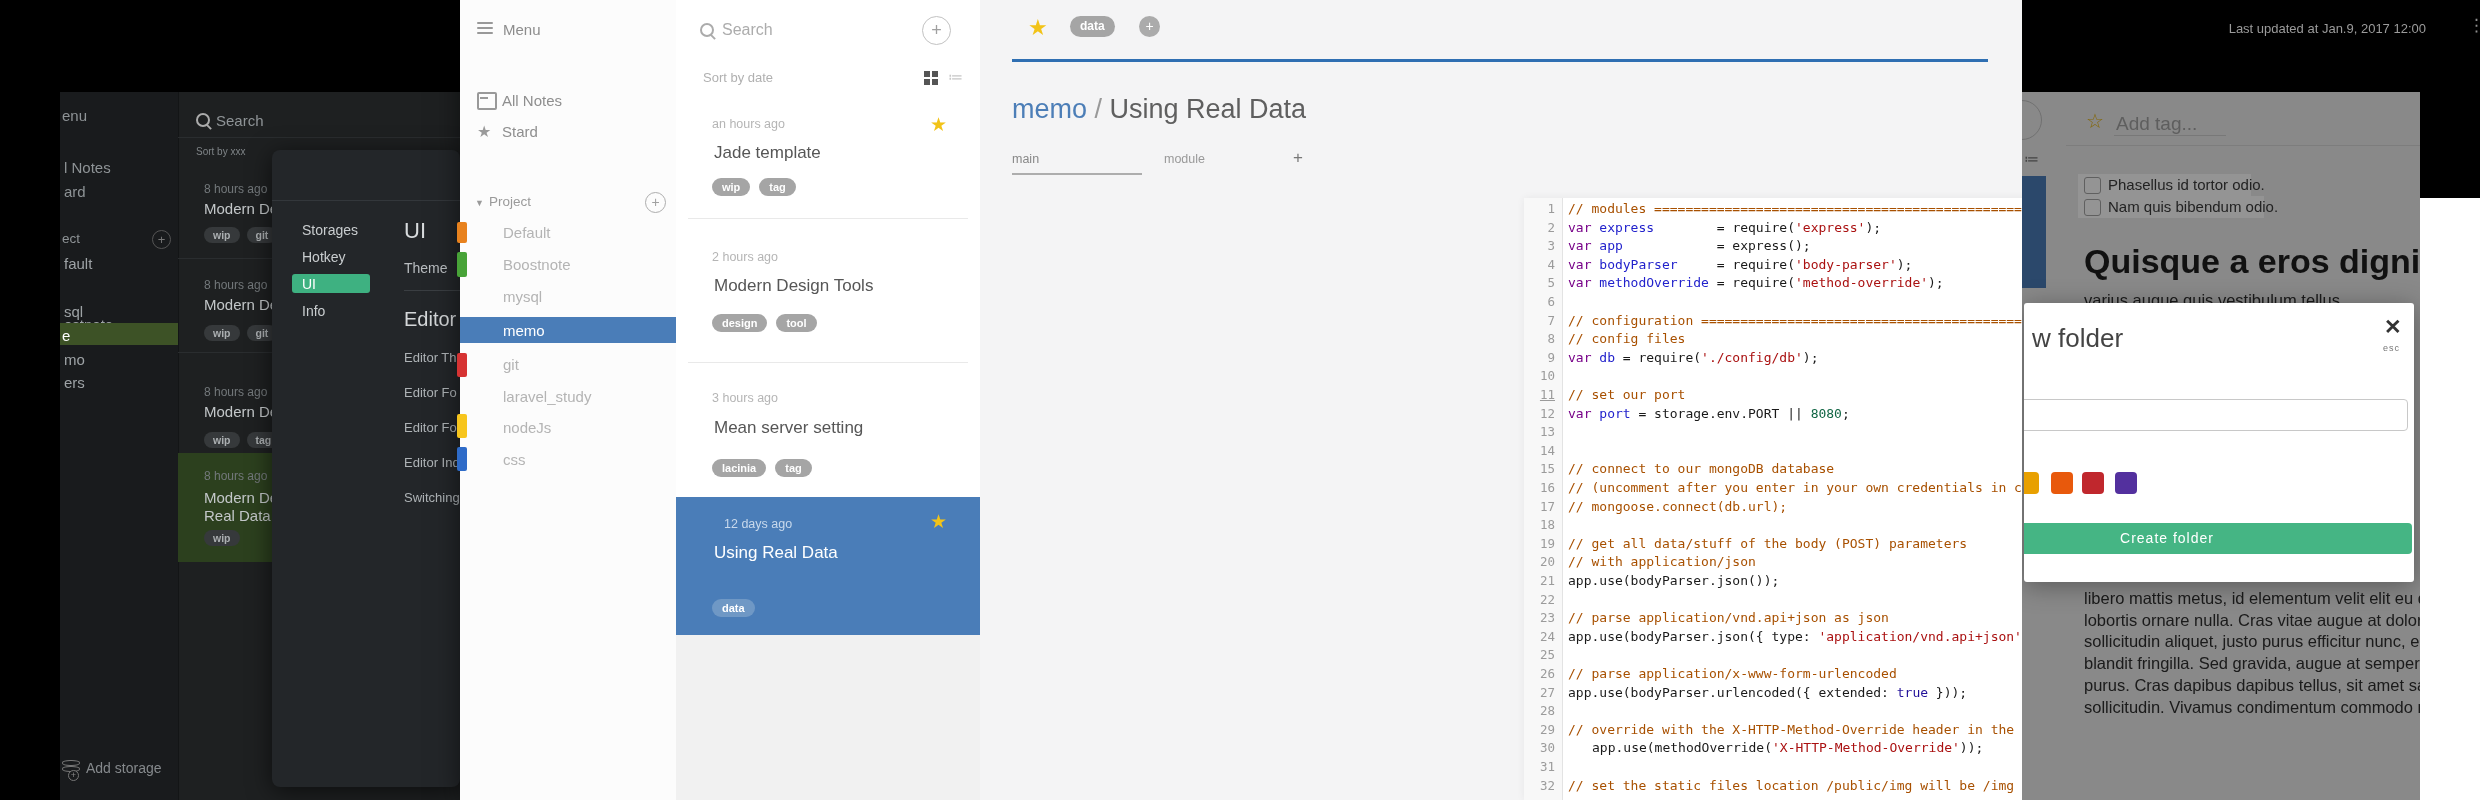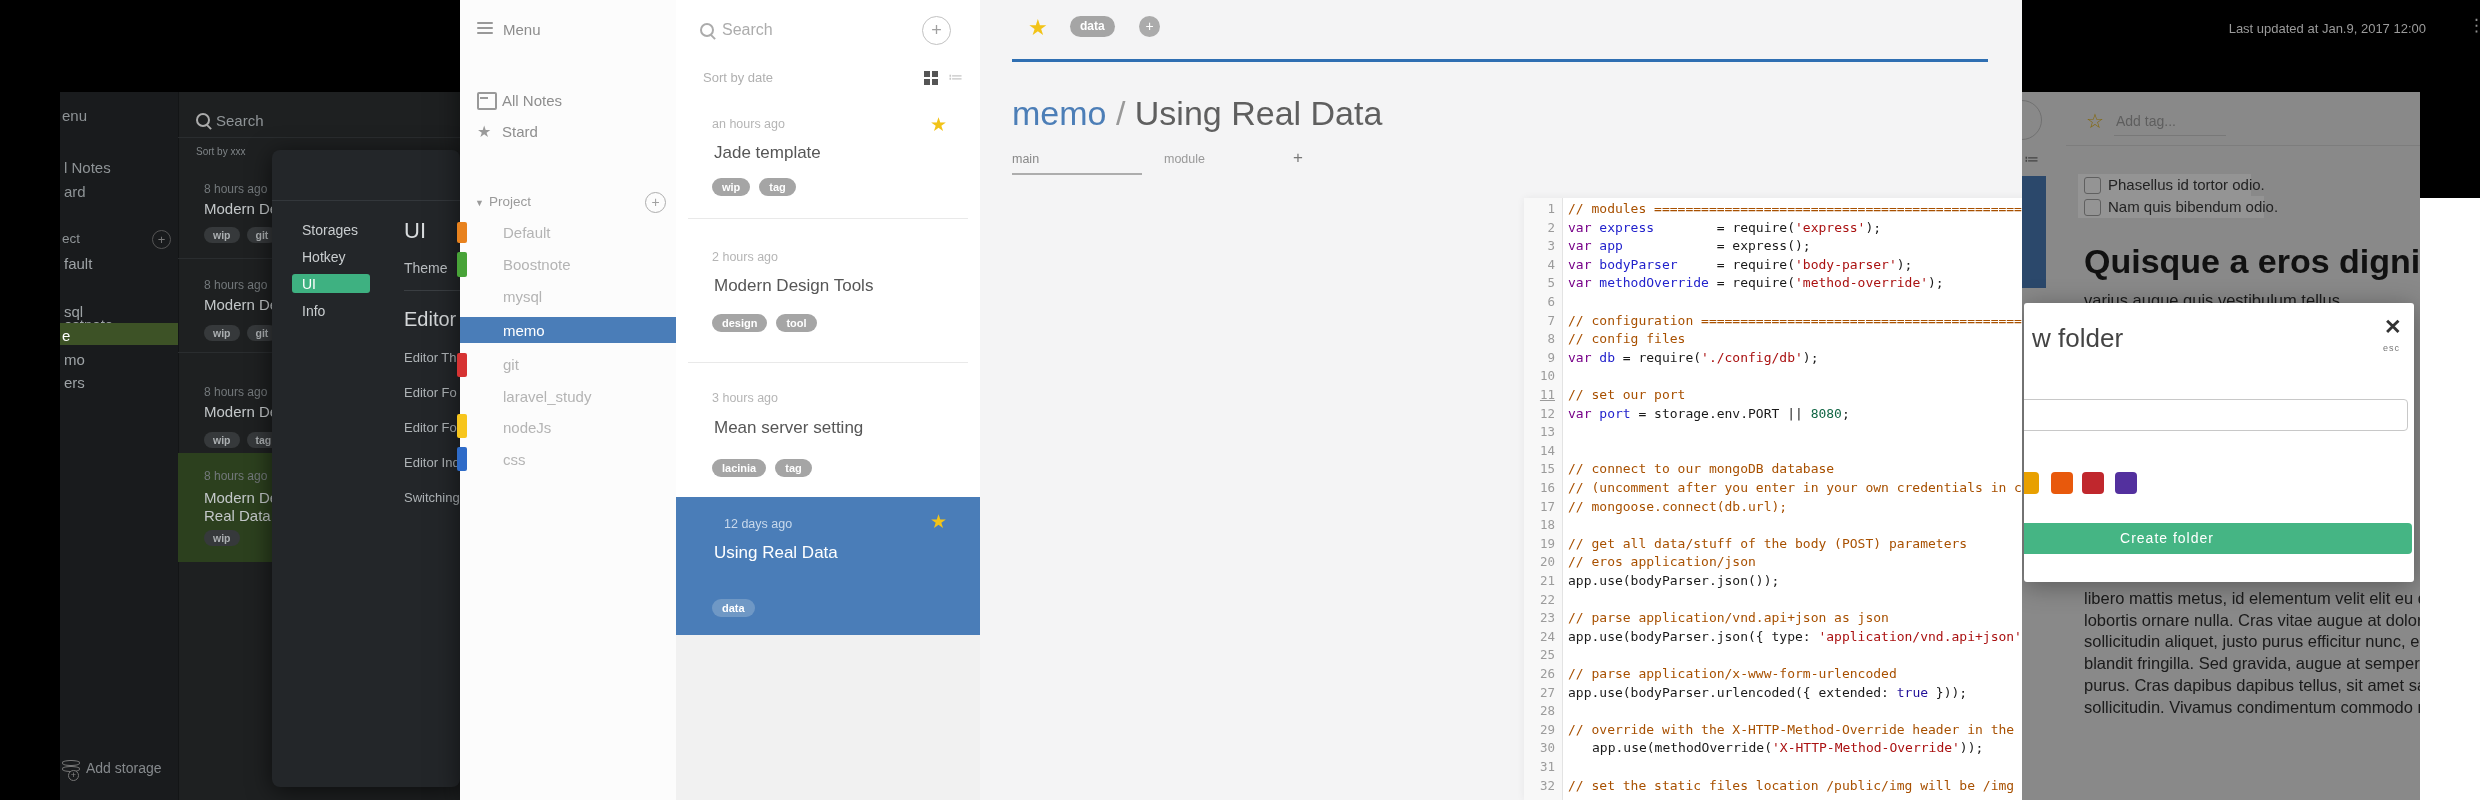--- a/index.html
+++ b/index.html
@@ -227,21 +227,21 @@
         </div>
     </div>
 
     <div id="mw-editor" class="abs">
       <div class="abs star" style="left:48px;top:15px;font-size:22px;">★</div>
       <div class="abs tag" style="left:90px;top:16px;height:21px;line-height:21px;border-radius:11px;font-size:12px;">data</div>
       <div class="abs" style="left:159px;top:16px;width:21px;height:21px;border-radius:50%;background:#ABABAB;color:#FFF;text-align:center;line-height:21px;font-size:14px;">+</div>
       <div class="abs" style="left:746px;top:21px;width:700px;text-align:right;font-size:13px;color:#9B9B9B;">Last updated at  Jan.9, 2017 12:00</div>
       <div class="abs" style="left:1488px;top:15px;font-size:17px;color:#8F8F8F;">⋮</div>
       <div class="abs" style="left:32px;top:59px;width:976px;height:3px;background:#2F6FB2;"></div>
-      <div class="abs" style="left:32px;top:94px;font-size:34px;">
+      <div class="abs" style="left:32px;top:94px;font-size:27px;">
         <span style="color:#4C7EB7;">memo</span><span style="color:#999;"> / </span><span style="color:#5F5F5F;">Using Real Data</span>
       </div>
       <div class="abs" style="left:32px;top:152px;font-size:12.5px;color:#888;">main</div>
       <div class="abs" style="left:32px;top:173px;width:130px;height:2px;background:#ADADAD;"></div>
       <div class="abs" style="left:184px;top:152px;font-size:12.5px;color:#999;">module</div>
       <div class="abs" style="left:313px;top:148px;font-size:17px;color:#777;">+</div>
       <div id="code-card" class="abs">
         <div id="gutter" class="abs">
             <div class="cl ln abs" style="left: 0px; top: 2px; width: 31px;">1</div>
             <div class="cl ln abs" style="left: 0px; top: 20.6px; width: 31px;">2</div>
@@ -289,21 +289,21 @@
             <div class="cl abs" style="left: 0px; top: 167.4px;"></div>
             <div class="cl abs" style="left: 0px; top: 186px;"><span class="tok-c">// set our port</span></div>
             <div class="cl abs" style="left: 0px; top: 204.6px;"><span class="tok-k">var</span><span class="tok-p"> </span><span class="tok-d">port</span><span class="tok-p"> = storage.env.PORT || </span><span class="tok-n">8080</span><span class="tok-p">;</span></div>
             <div class="cl abs" style="left: 0px; top: 223.2px;"></div>
             <div class="cl abs" style="left: 0px; top: 241.8px;"></div>
             <div class="cl abs" style="left: 0px; top: 260.4px;"><span class="tok-c">// connect to our mongoDB database</span></div>
             <div class="cl abs" style="left: 0px; top: 279px;"><span class="tok-c">// (uncomment after you enter in your own credentials in config/db.js)</span></div>
             <div class="cl abs" style="left: 0px; top: 297.6px;"><span class="tok-c">// mongoose.connect(db.url);</span></div>
             <div class="cl abs" style="left: 0px; top: 316.2px;"></div>
             <div class="cl abs" style="left: 0px; top: 334.8px;"><span class="tok-c">// get all data/stuff of the body (POST) parameters</span></div>
-            <div class="cl abs" style="left: 0px; top: 353.4px;"><span class="tok-c">// eros application/json</span></div>
+            <div class="cl abs" style="left: 0px; top: 353.4px;"><span class="tok-c">// with application/json</span></div>
             <div class="cl abs" style="left: 0px; top: 372px;"><span class="tok-p">app.use(bodyParser.json());</span></div>
             <div class="cl abs" style="left: 0px; top: 390.6px;"></div>
             <div class="cl abs" style="left: 0px; top: 409.2px;"><span class="tok-c">// parse application/vnd.api+json as json</span></div>
             <div class="cl abs" style="left: 0px; top: 427.8px;"><span class="tok-p">app.use(bodyParser.json({ type: </span><span class="tok-s">'application/vnd.api+json'</span><span class="tok-p"> }));</span></div>
             <div class="cl abs" style="left: 0px; top: 446.4px;"></div>
             <div class="cl abs" style="left: 0px; top: 465px;"><span class="tok-c">// parse application/x-www-form-urlencoded</span></div>
             <div class="cl abs" style="left: 0px; top: 483.6px;"><span class="tok-p">app.use(bodyParser.urlencoded({ extended: </span><span class="tok-a">true</span><span class="tok-p"> }));</span></div>
             <div class="cl abs" style="left: 0px; top: 502.2px;"></div>
             <div class="cl abs" style="left: 0px; top: 520.8px;"><span class="tok-c">// override with the X-HTTP-Method-Override header in the request. simulate DELETE/PUT</span></div>
             <div class="cl abs" style="left: 0px; top: 539.4px; margin-left: 24px;"><span class="tok-p">app.use(methodOverride(</span><span class="tok-s">'X-HTTP-Method-Override'</span><span class="tok-p">));</span></div>
@@ -312,21 +312,21 @@
           </div>
       </div>
     </div>
   </div>
 
   <div id="right-window" class="abs">
     <div class="abs circle-btn" style="left:-20px;top:8px;width:38px;height:38px;"></div>
     <div class="abs list-ic" style="left:2px;top:58px;color:#777;">≔</div>
     <div class="abs sel-blue" style="left:0;top:84px;width:24px;height:112px;"></div>
     <div class="abs" style="left:64px;top:17px;font-size:20px;color:#E3B419;">☆</div>
-    <div class="abs" style="left:94px;top:21px;font-size:14px;color:#A3A3A3;">Add tag...</div>
+    <div class="abs" style="left:94px;top:21px;font-size:19px;color:#A3A3A3;">Add tag...</div>
     <div class="abs" style="left:92px;top:43px;width:112px;height:1px;background:#CFCFCF;"></div>
     <div class="abs" style="left:44px;top:53px;width:354px;height:1px;background:#D8D8D8;"></div>
     <div id="rw-todos" class="abs" style="left:0;top:0;width:398px;">
         <div class="todo-row abs" style="left: 56px; top: 82px; height: 22px; padding: 0px 10px 0px 0px;"><div class="todo-box abs" style="left: 6px; top: 3px;"></div><div class="todo-label abs" style="left: 30px; top: 2px; position: relative; display: inline-block; padding-right: 6px;">Phasellus id tortor odio.</div></div>
         <div class="todo-row abs" style="left: 56px; top: 104px; height: 22px; padding: 0px 10px 0px 0px;"><div class="todo-box abs" style="left: 6px; top: 3px;"></div><div class="todo-label abs" style="left: 30px; top: 2px; position: relative; display: inline-block; padding-right: 6px;">Nam quis bibendum odio.</div></div>
       </div>
     <div id="rw-heading" class="abs" style="left:62px;top:150px;">Quisque a eros dignissim</div>
     <div class="abs rw-par" style="left:62px;top:198px;">varius augue quis vestibulum tellus</div>
     <div id="rw-paragraph" class="abs" style="left:62px;top:496px;">
         <div class="rw-par abs" style="left: 0px; top: 0px;">libero mattis metus, id elementum velit elit eu diam. Prae</div>

